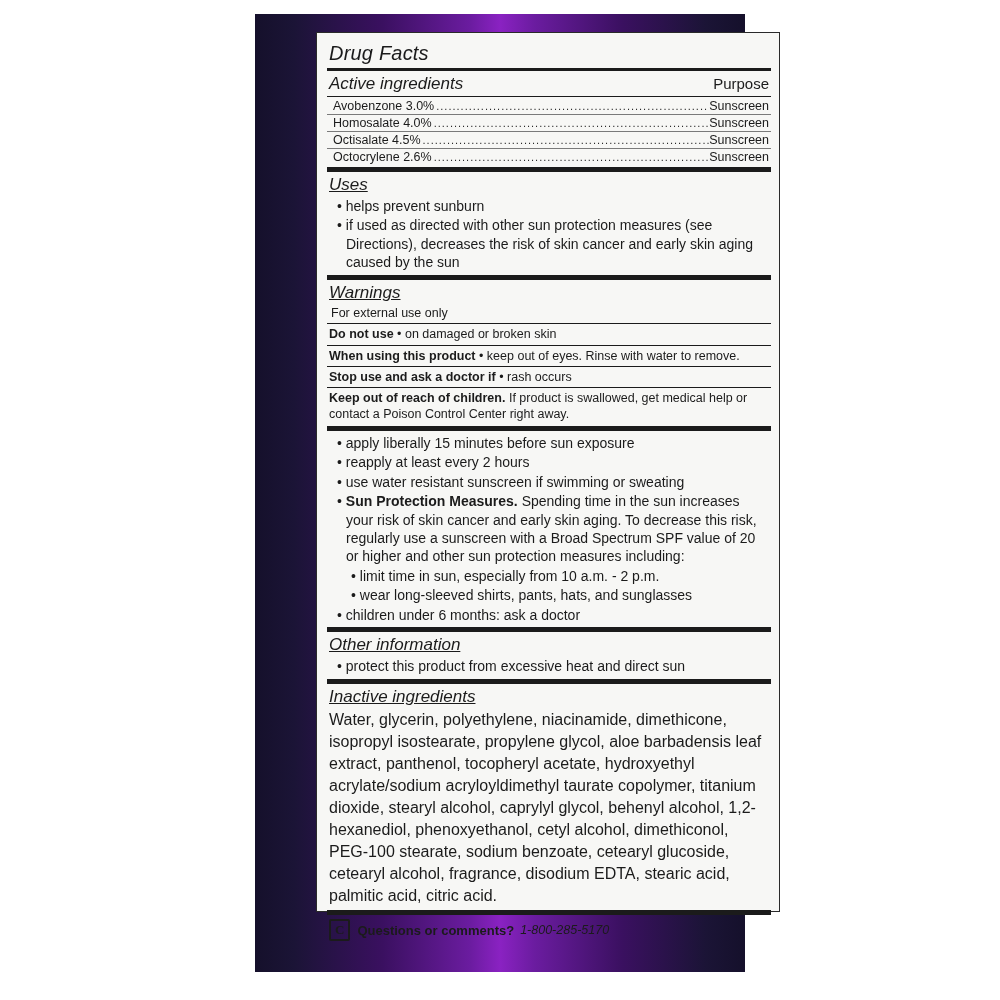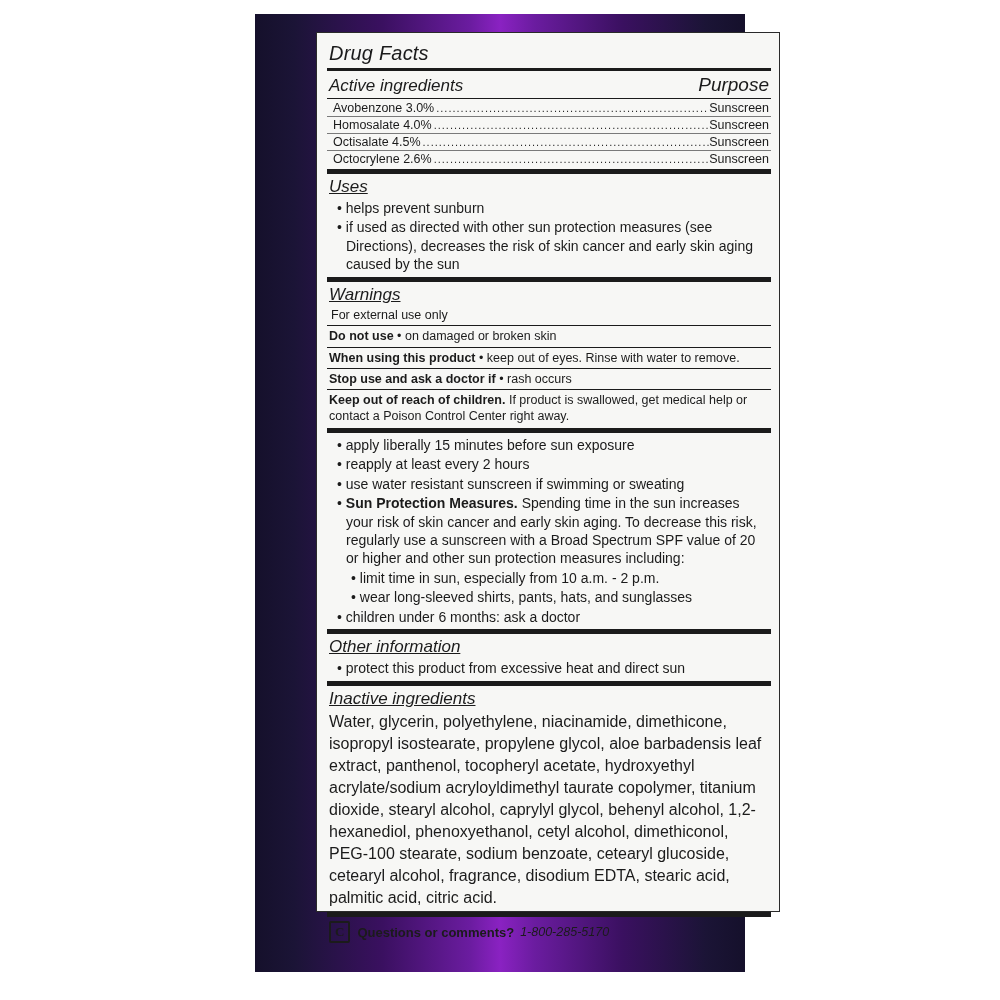--- a/index.html
+++ b/index.html
@@ -90,22 +90,21 @@
     display: flex;
     justify-content: space-between;
     align-items: baseline;
     margin: 2px 2px 2px 2px;
   }
   .sect-head-row .left {
     font-size: 17px;
     font-style: italic;
   }
   .sect-head-row .right {
-    font-size: 19px;
-    font-style: italic;
+    font-size: 15px;
   }
   .ing-row {
     display: flex;
     align-items: center;
     font-size: 12.5px;
     margin: 1px 2px 0 6px;
     white-space: nowrap;
   }
   .ing-row .name { flex: 0 0 auto; }
   .ing-row .dots {

